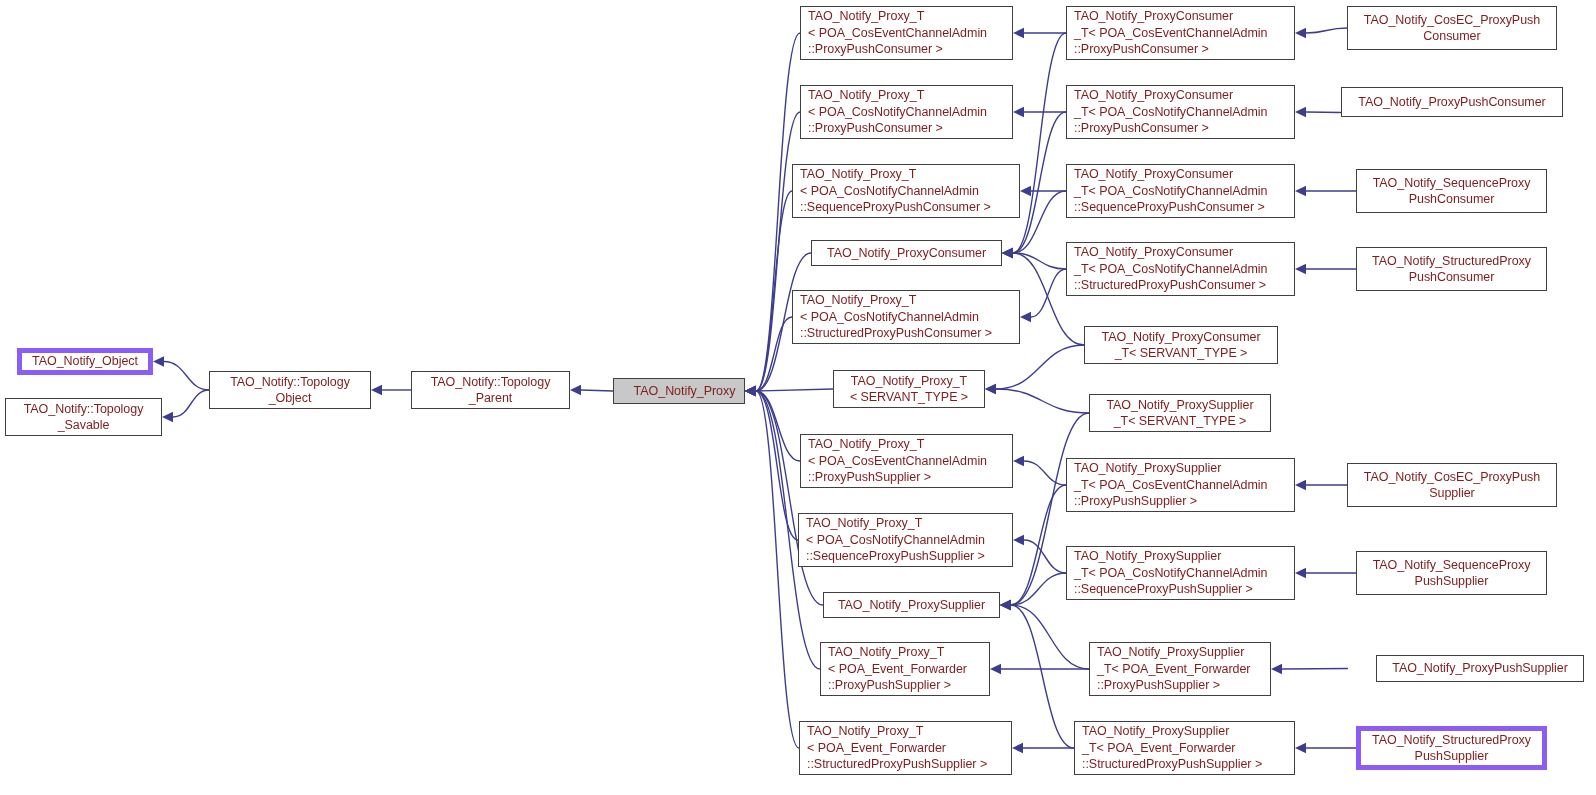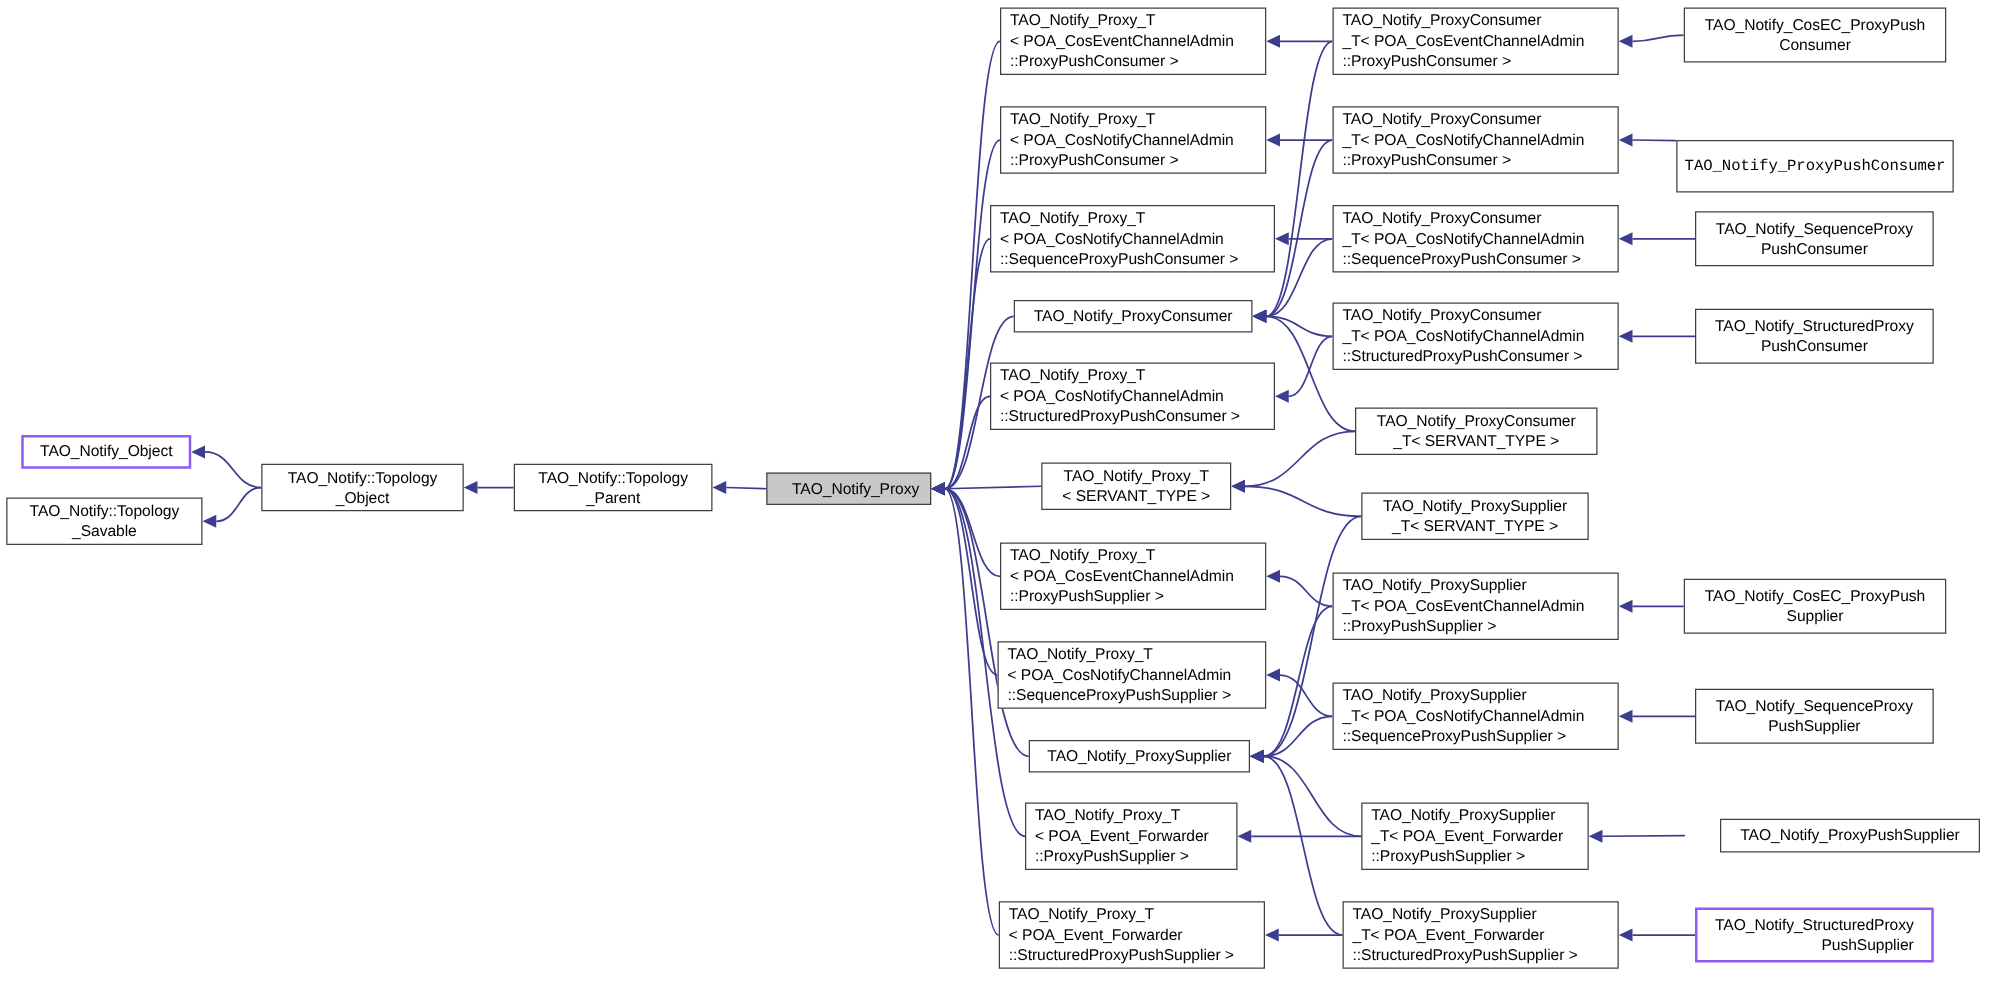--- a/index.html
+++ b/index.html
@@ -4,32 +4,32 @@
 <style>
   html,body{margin:0;padding:0;background:#ffffff;}
   body{font-family:"Liberation Sans","DejaVu Sans",sans-serif;}
   #canvas{position:relative;width:1596px;height:795px;background:#ffffff;overflow:hidden;}
   #edges{position:absolute;left:0;top:0;width:1596px;height:795px;pointer-events:none;}
   .node{
     position:absolute;
     box-sizing:border-box;
     border:1px solid #404040;
     background:#ffffff;
-    color:#000000;
+    color:#7f1d1d;
     font-size:12.5px;
     line-height:16.5px;
     display:flex;
     align-items:center;
     justify-content:center;
     text-align:center;
     padding:1px 4px;
     white-space:pre-line;
     letter-spacing:-0.05px;
   }
-  .node.red{border:2px solid #8b5cf6;text-align:right;}
+  .node.red{border:5px solid #8b5cf6;}
   .node.current{background:#c8c8c8;border:1px solid #404040;}
   .node.lefttext{justify-content:flex-start;text-align:left;padding-left:7px;}
 </style>
 </head>
 <body>
 
 <div id="canvas">
   <svg id="edges" viewBox="0 0 1596 795">
       <path d="M209,390 C186.5,390 186.5,361.5 164,361.5" fill="none" stroke="#3d3d8f" stroke-width="1.4"></path>
       <polygon points="153.00,361.50 164.00,366.70 164.00,356.30" fill="#3d3d8f"></polygon>
@@ -177,21 +177,21 @@
 _T&lt; POA_CosNotifyChannelAdmin
 ::SequenceProxyPushSupplier &gt;</div>
     <div class="node lefttext" style="left: 1089px; top: 642px; width: 182px; height: 54px;">TAO_Notify_ProxySupplier
 _T&lt; POA_Event_Forwarder
 ::ProxyPushSupplier &gt;</div>
     <div class="node lefttext" style="left: 1074px; top: 721px; width: 221px; height: 54px;">TAO_Notify_ProxySupplier
 _T&lt; POA_Event_Forwarder
 ::StructuredProxyPushSupplier &gt;</div>
     <div class="node" style="left: 1347px; top: 6px; width: 210px; height: 44px;">TAO_Notify_CosEC_ProxyPush
 Consumer</div>
-    <div class="node" style="left: 1341px; top: 112px; width: 222px; height: 42px; font-family: Liberation Mono, monospace;">TAO_Notify_ProxyPushConsumer</div>
+    <div class="node" style="left: 1341px; top: 87px; width: 222px; height: 30px;">TAO_Notify_ProxyPushConsumer</div>
     <div class="node" style="left: 1356px; top: 169px; width: 191px; height: 44px;">TAO_Notify_SequenceProxy
 PushConsumer</div>
     <div class="node" style="left: 1356px; top: 247px; width: 191px; height: 44px;">TAO_Notify_StructuredProxy
 PushConsumer</div>
     <div class="node" style="left: 1347px; top: 463px; width: 210px; height: 44px;">TAO_Notify_CosEC_ProxyPush
 Supplier</div>
     <div class="node" style="left: 1356px; top: 551px; width: 191px; height: 44px;">TAO_Notify_SequenceProxy
 PushSupplier</div>
     <div class="node" style="left: 1348px; top: 655px; width: 208px; height: 27px; margin-left: 28px;">TAO_Notify_ProxyPushSupplier</div>
     <div class="node red" style="left: 1356px; top: 726px; width: 191px; height: 44px;">TAO_Notify_StructuredProxy

